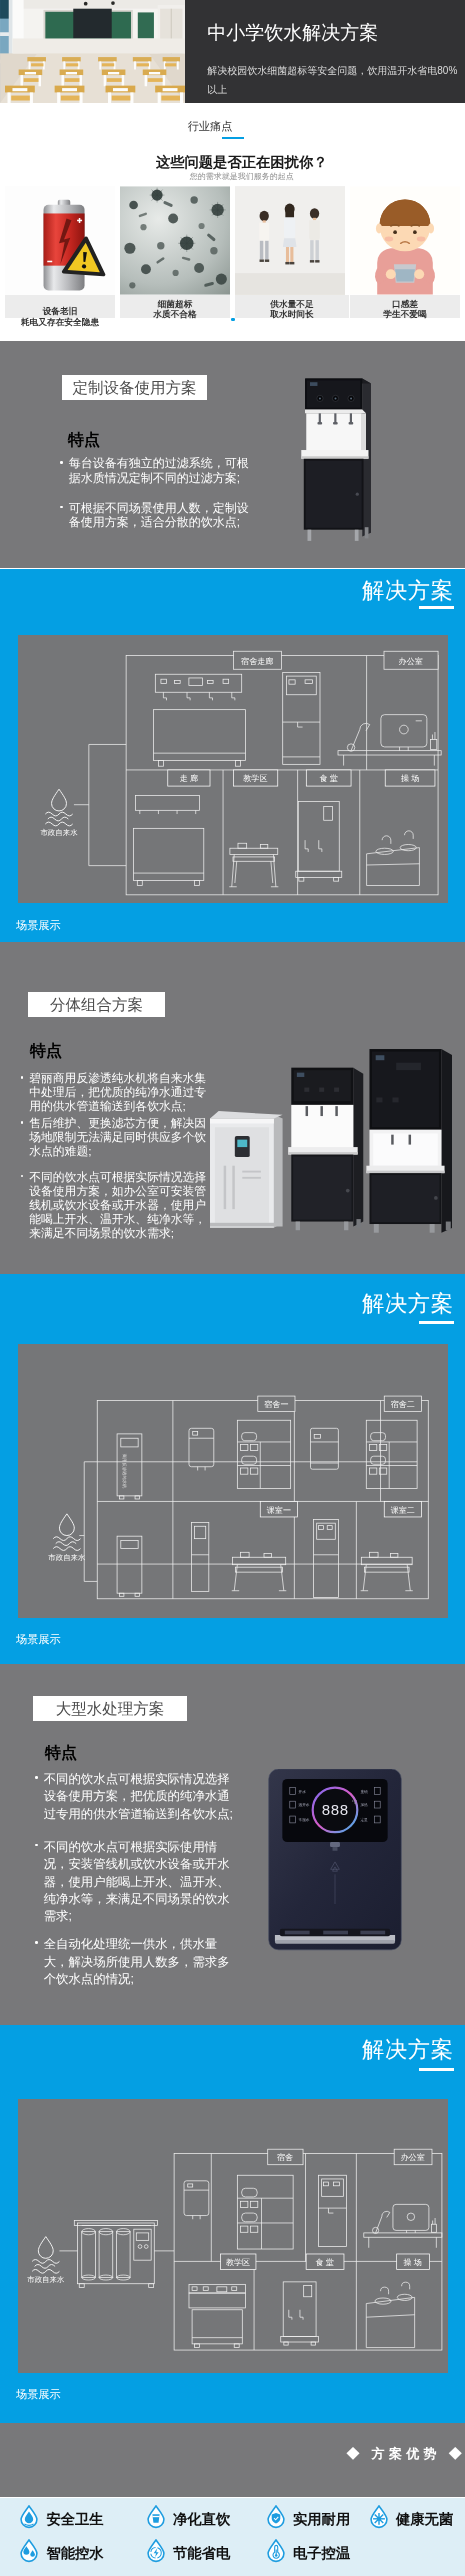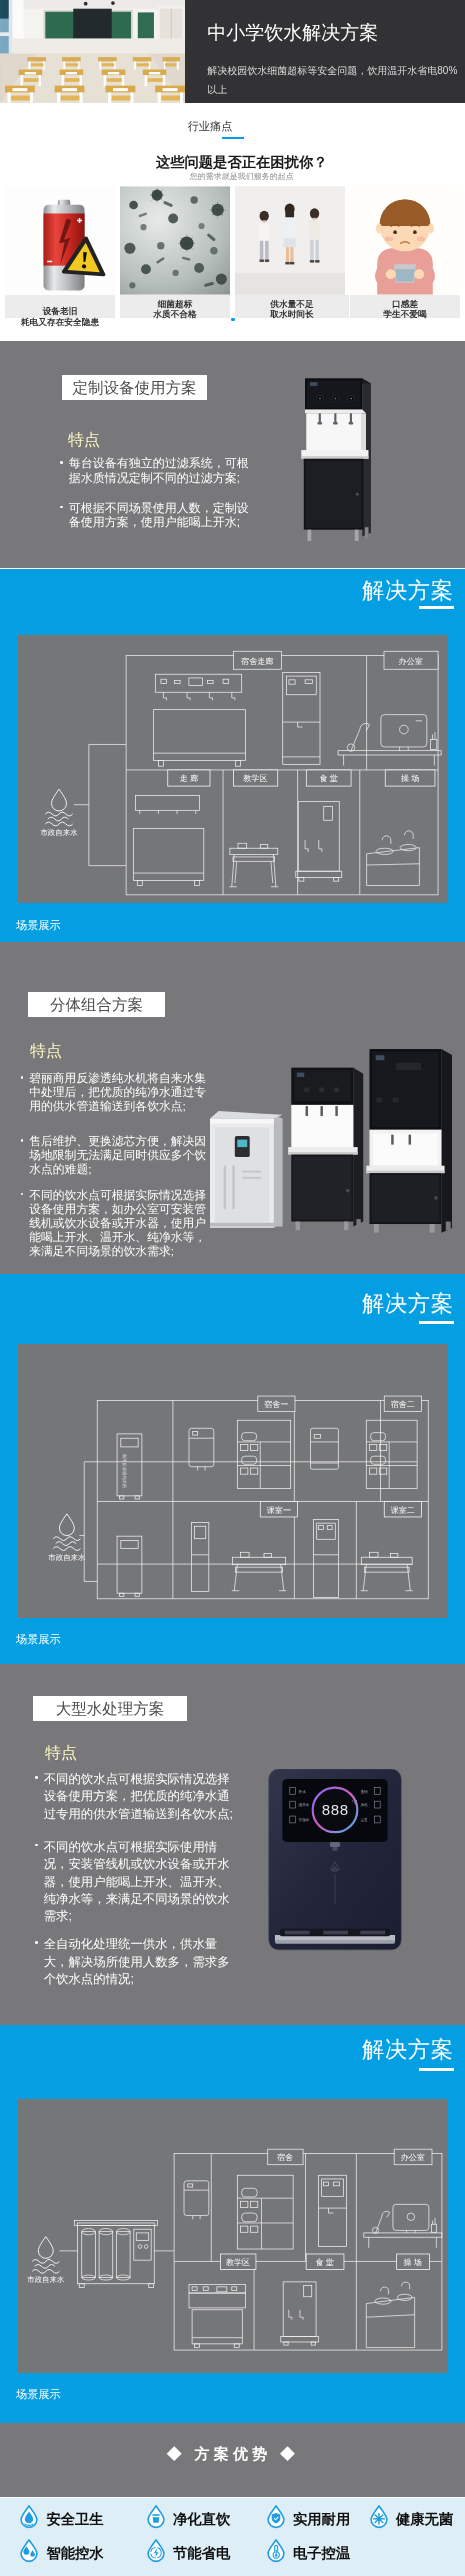--- a/index.html
+++ b/index.html
@@ -1,21 +1,21 @@
 <!DOCTYPE html>
 <html style="font-size:10px"><head><meta charset="utf-8"><style>
 *{margin:0;padding:0;box-sizing:border-box}
 html,body{width:466px}
 body{font-family:"Liberation Sans",sans-serif;background:#fff}
 .page{position:relative;width:466px;height:2576px;overflow:hidden;background:#fff}
 .abs{position:absolute}
 .sec-gray{position:absolute;left:0;width:466px;background:#78787a}
 .sec-blue{position:absolute;left:0;width:466px;background:#049fe3}
 .whitebox{position:absolute;background:#fff;color:#4d4d4d;font-size:15.5px;line-height:25px;text-align:center}
-.tedian{position:absolute;color:#fef9c3;font-size:16px;font-weight:normal}
+.tedian{position:absolute;color:#000000;font-size:16px;font-weight:bold}
 .blt{position:absolute;color:#fff}
 .blt li{list-style:none;position:relative;padding-left:8.7px;margin-bottom:10.6px}
 .blt li:before{content:"";position:absolute;left:0;top:5px;width:2.5px;height:2.5px;background:#fff;border-radius:50%}
 .jjfa{position:absolute;right:12.4px;color:#fff;font-size:22.3px;letter-spacing:0.6px}
 .jjline{position:absolute;right:12.4px;width:35px;height:2.5px;background:#fff}
 .panel{position:absolute;left:18px;width:430px;background:#757678}
 .cjzs{position:absolute;left:16px;width:386px;text-align:left;color:#fff;font-size:11.2px}
 .cap{font-weight:bold;color:#333;font-size:8.7px;line-height:10.6px;text-align:center}
 </style></head>
 <body>
@@ -295,21 +295,21 @@
 <div class="abs cap" style="left:120px;top:295px;width:110px;height:23px;background:#ececec;padding-top:3.7px">细菌超标<br>水质不合格</div>
 <div class="abs cap" style="left:235px;top:295px;width:114px;height:23px;background:#ececec;padding-top:3.7px">供水量不足<br>取水时间长</div>
 <div class="abs cap" style="left:350px;top:295px;width:110px;height:23px;background:#ececec;padding-top:3.7px">口感差<br>学生不爱喝</div>
 <div class="abs" style="left:231px;top:318px;width:4.3px;height:2.5px;background:#049fe3;border-radius:1.2px"></div>
 
 <div class="sec-gray" style="top:341px;height:227px">
   <div class="whitebox" style="left:62px;top:34px;width:145px;height:25px">定制设备使用方案</div>
   <div class="tedian" style="left:68px;top:89px">特点</div>
   <ul class="blt" style="left:60px;top:115px;width:192px;font-size:12px;line-height:14.6px">
     <li style="margin-bottom:15.5px">每台设备有独立的过滤系统，可根据水质情况定制不同的过滤方案;</li>
-    <li>可根据不同场景使用人数，定制设备使用方案，使用户能喝上开水;</li>
+    <li>可根据不同场景使用人数，定制设备使用方案，适合分散的饮水点;</li>
   </ul>
   <div class="abs" id="prod1" style="left:300px;top:35px;width:76px;height:168px">
   <svg width="76" height="168" viewBox="0 0 122 270">
 
    <polygon points="100,4 114,12 114,252 100,258" fill="#2a2b30"></polygon>
    <polygon points="8,4 100,4 114,12 22,12" fill="#1c1d21"></polygon>
 
    <rect x="8" y="4" width="92" height="50" fill="#0d0e12"></rect>
    <rect x="11" y="7" width="86" height="44" fill="#16171c"></rect>
    <rect x="16" y="10" width="12" height="6" fill="#3d4c5e"></rect>
@@ -484,21 +484,21 @@
     <line x1="561" y1="370" x2="646" y2="368"></line>
    </g>
   </svg></div>
   <div class="cjzs" style="top:349px">场景展示</div>
 </div>
 
 <div class="sec-gray" style="top:942px;height:332px">
   <div class="whitebox" style="left:28px;top:50px;width:137px;height:25px">分体组合方案</div>
   <div class="tedian" style="left:30px;top:99px">特点</div>
   <ul class="blt" style="left:20.5px;top:129px;width:194px;font-size:11.8px;line-height:14px">
-    <li style="margin-bottom:21px">碧丽商用反渗透纯水机将自来水集中处理后，把优质的纯净水通过专用的供水管道输送到各饮水点;</li>
+    <li style="margin-bottom:3px">碧丽商用反渗透纯水机将自来水集中处理后，把优质的纯净水通过专用的供水管道输送到各饮水点;</li>
     <li style="margin-bottom:11.8px">售后维护、更换滤芯方便，解决因场地限制无法满足同时供应多个饮水点的难题;</li>
     <li>不同的饮水点可根据实际情况选择设备使用方案，如办公室可安装管线机或饮水设备或开水器，使用户能喝上开水、温开水、纯净水等，来满足不同场景的饮水需求;</li>
   </ul>
   <div class="abs" id="prod2" style="left:210px;top:107px;width:242px;height:185px">
   <svg width="242" height="185" viewBox="0 0 390 298">
 
    <g>
     <polygon points="103,106 117,112 117,280 103,288" fill="#b9babc"></polygon>
     <rect x="0" y="112" width="103" height="176" fill="#e9eaec"></rect>
     <rect x="0" y="112" width="103" height="8" fill="#f6f6f7"></rect>
@@ -894,21 +894,21 @@
     <ellipse cx="623" cy="320" rx="12" ry="5"></ellipse>
     <path d="M584 310 a6 6 0 0 1 13 0 v5"></path>
     <path d="M618 302 a6 6 0 0 1 13 0 v5"></path>
     <line x1="561" y1="352" x2="639" y2="348"></line>
    </g>
   </svg></div>
   <div class="cjzs" style="top:362px">场景展示</div>
 </div>
 
 <div class="sec-gray" style="top:2423px;height:74px">
-  <div class="abs" style="left:0;top:22.3px;width:466px;text-align:center;color:#fff;font-size:15px;font-weight:bold;letter-spacing:4.3px">◆ 方案优势 ◆</div>
+  <div class="abs" style="left:0;top:22.3px;width:466px;text-align:right;color:#fff;font-size:13px;font-weight:bold;letter-spacing:4.3px">◆ 方案优势 ◆</div>
 </div>
 <div class="abs" style="left:0;top:2498px;width:466px;height:78px;background:#ddeef6" id="features">
 <style>
 .fi{position:absolute;width:130px;height:26px}
 .fi svg{position:absolute;left:0;top:0}
 .fi span{position:absolute;left:29px;top:5px;font-size:14.3px;font-weight:bold;color:#111;white-space:nowrap}
 </style>
 <svg width="0" height="0">
         <defs>
  <g id="dropo">

